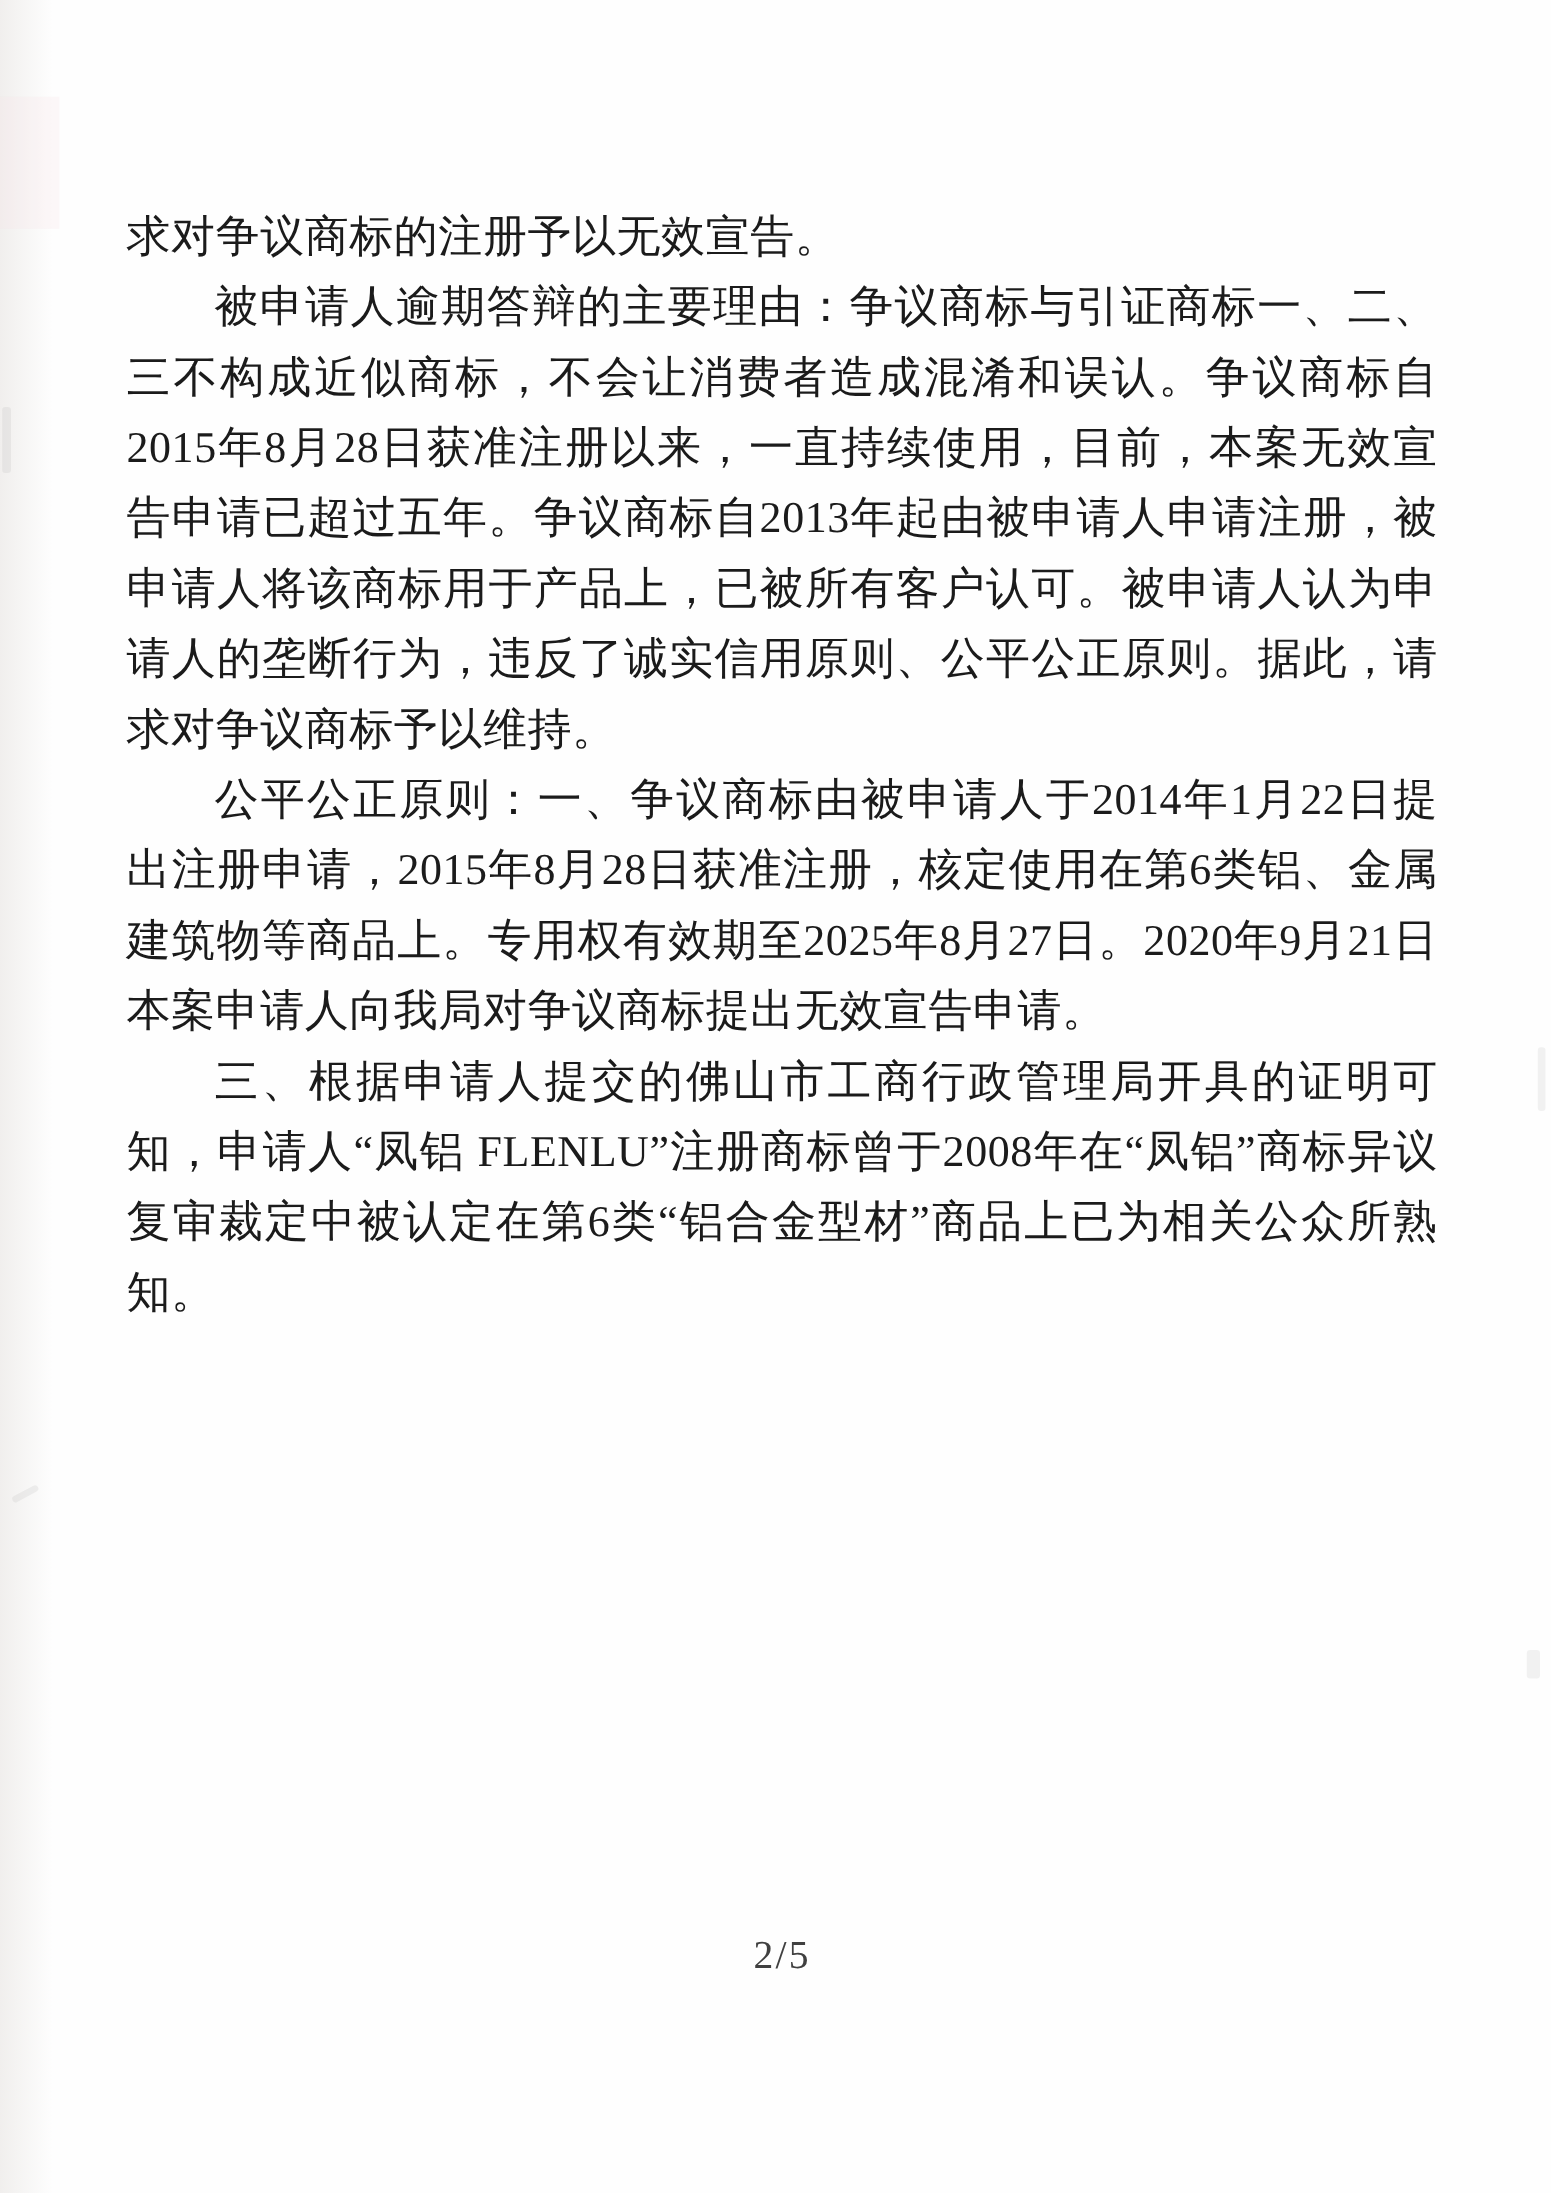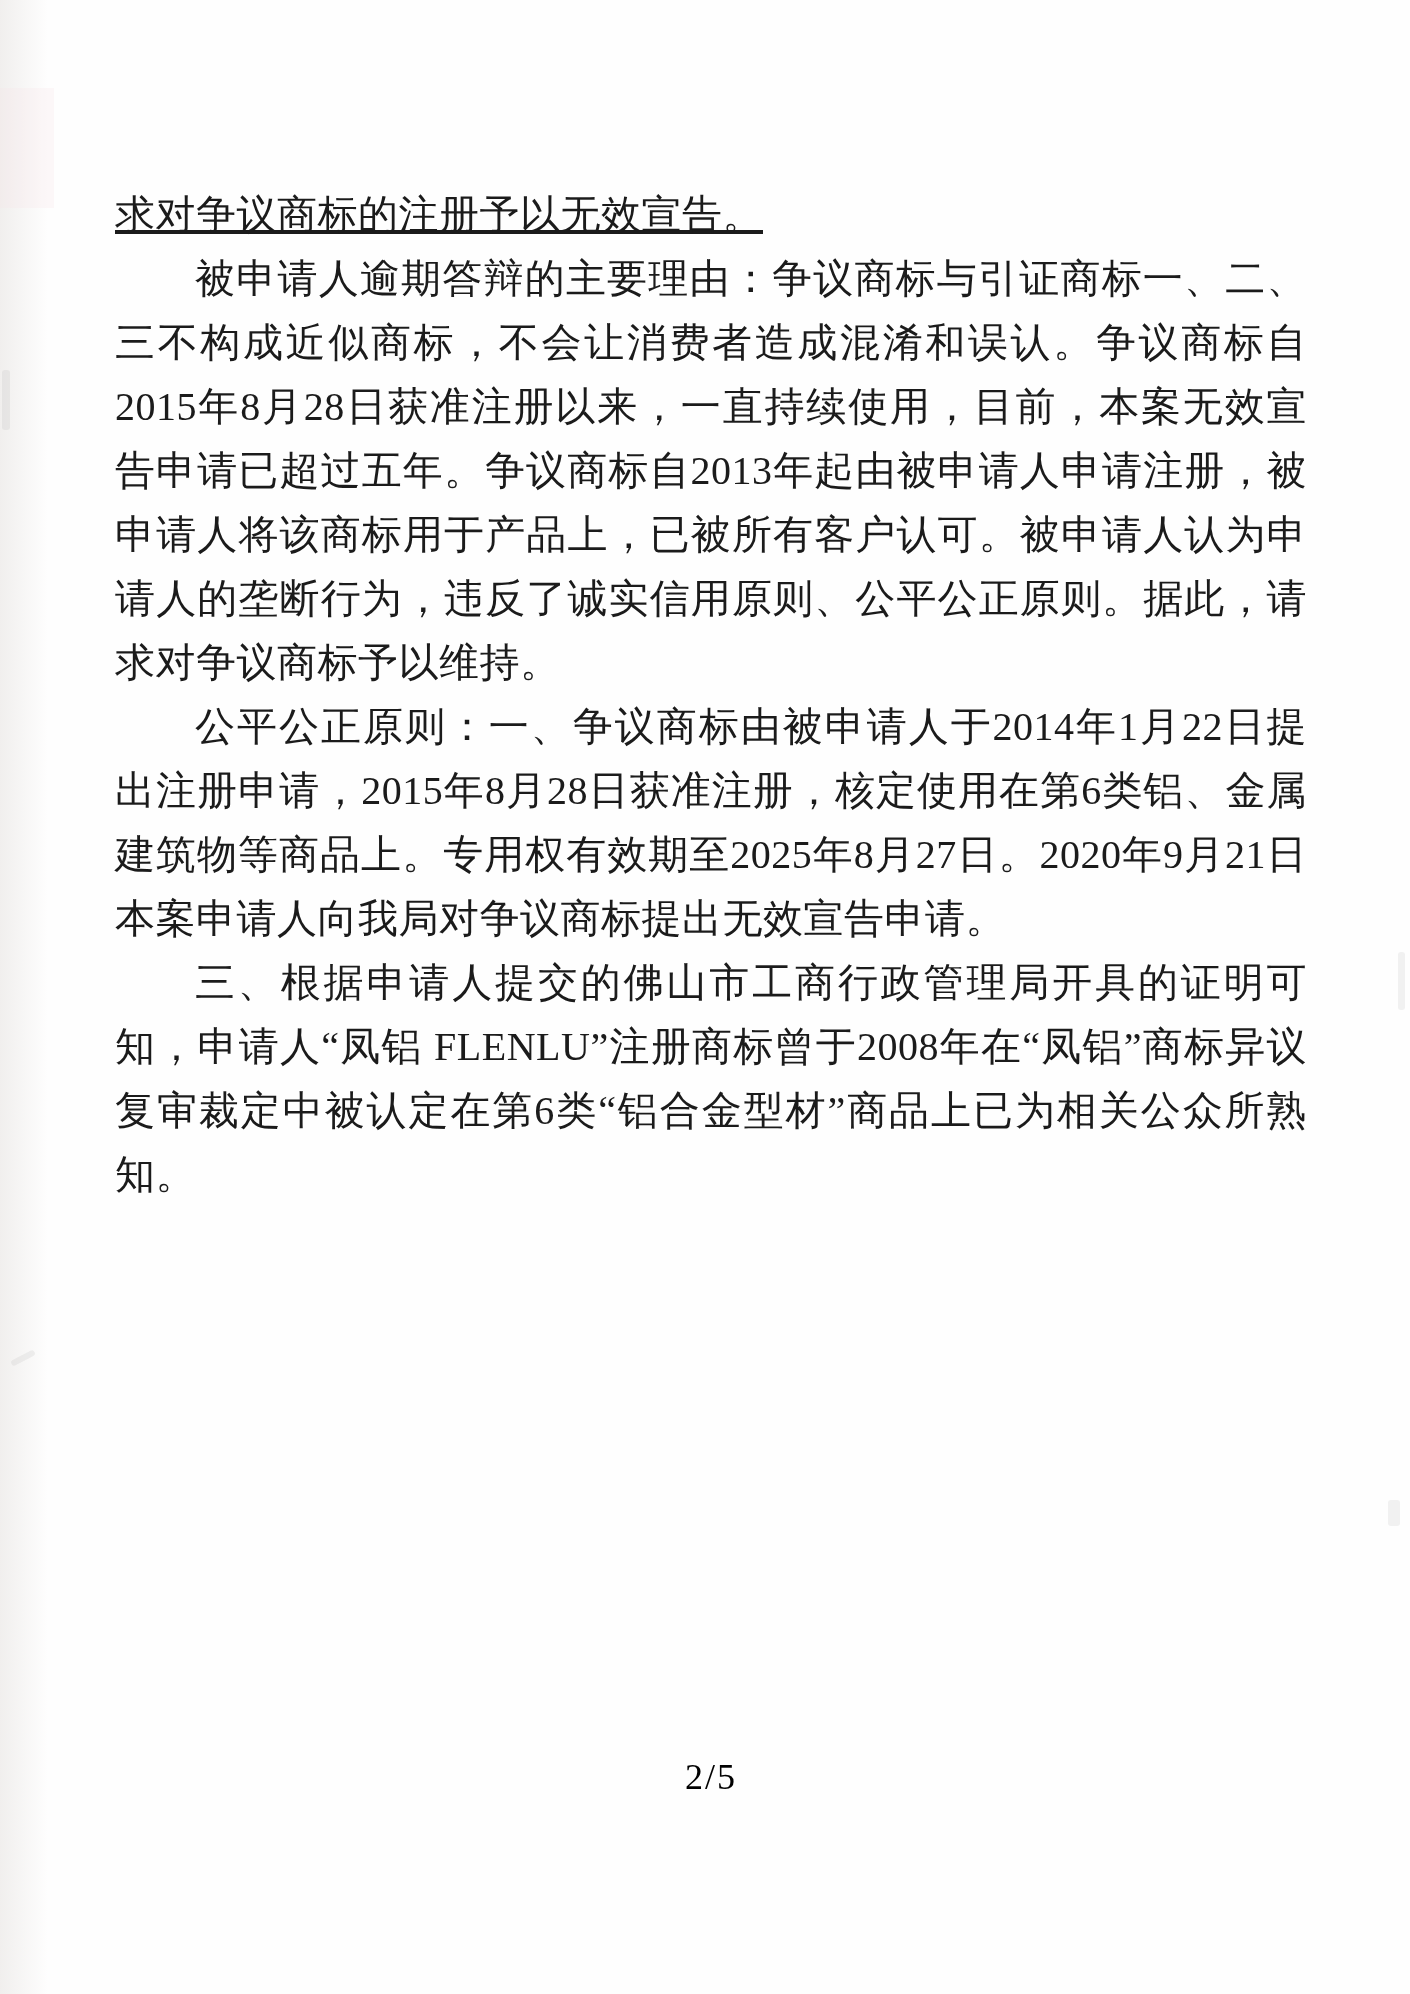--- a/index.html
+++ b/index.html
@@ -52,30 +52,29 @@
     text-align: justify;
     text-justify: inter-ideograph;
     letter-spacing: 0.5px;
   }
   .para {
     margin: 0;
     text-indent: 2em;
   }
   .para.no-indent {
     text-indent: 0;
-    text-decoration: underline;
   }
   .footer {
     position: absolute;
     left: 115px;
     top: 1756px;
     width: 1192px;
     text-align: center;
     font-size: 36px;
-    color: #000000;
+    color: #404040;
     letter-spacing: 2px;
   }
 </style>
 </head>
 <body>
 
 <div class="page">
 
   <div class="scan-shadow-left"></div>
   <div class="scan-tint-topleft"></div>

